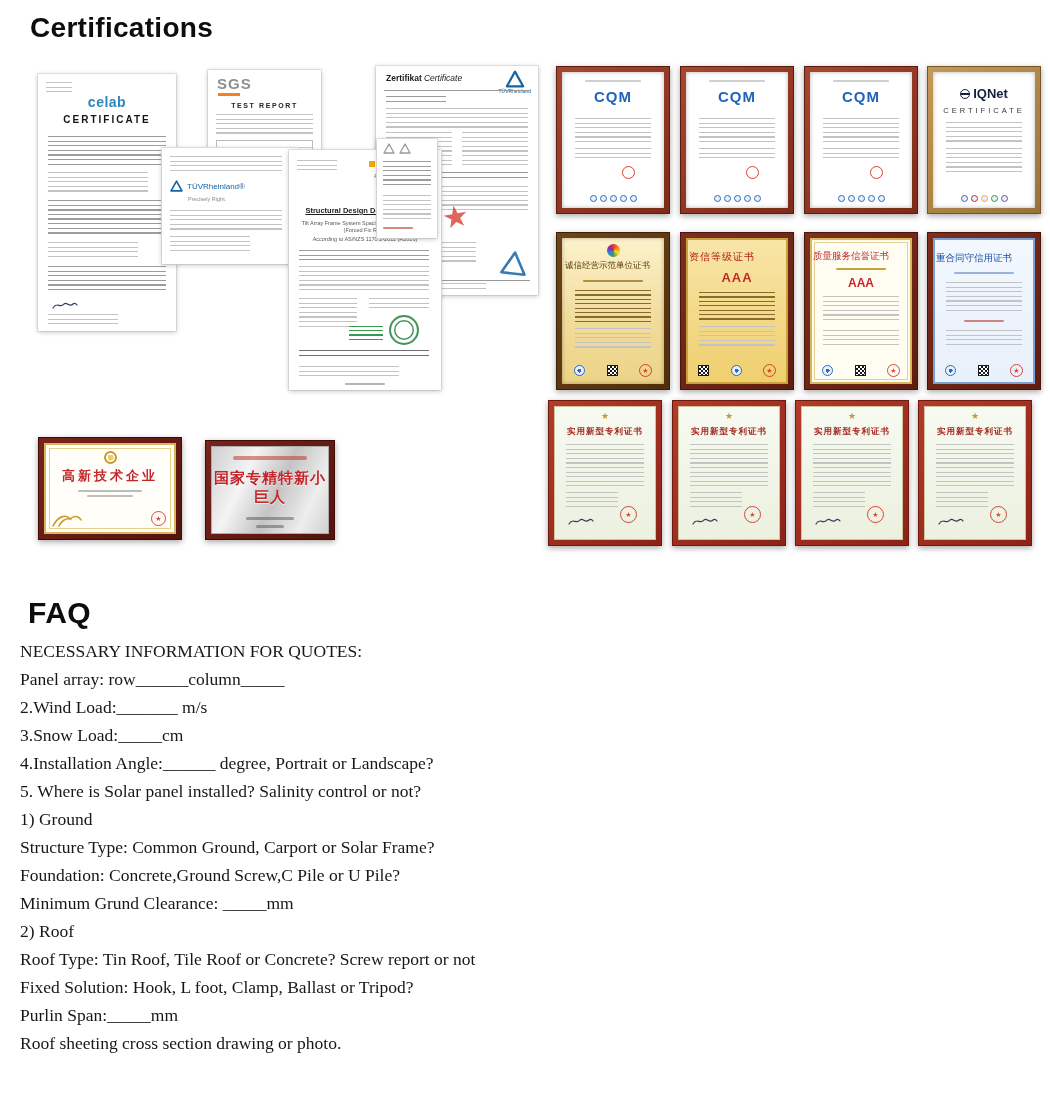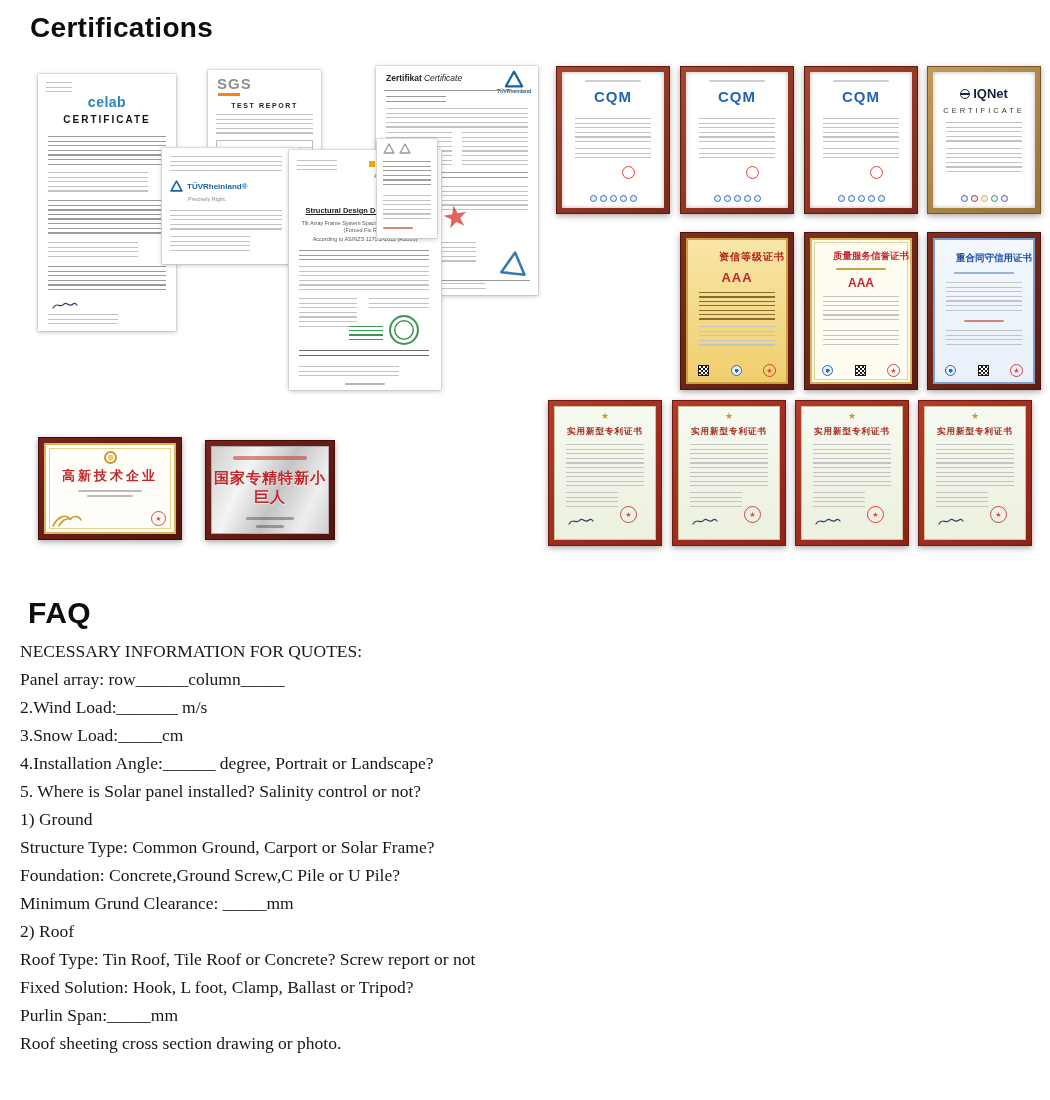--- a/index.html
+++ b/index.html
@@ -35,21 +35,21 @@
   .celab-title { position:absolute; left:0; right:0; top:40px; text-align:center; color:#141414; font-weight:bold; font-size:10px; letter-spacing:2px; }
 
   
   .sgs-brand { position:absolute; left:9px; top:5px; font-weight:bold; font-size:15px; color:#8f8f8f; letter-spacing:1px; }
   .sgs-accent { position:absolute; left:10px; top:23px; width:22px; height:3px; background:#f58220; }
   .sgs-title { position:absolute; left:0; right:0; top:32px; text-align:center; font-size:7px; font-weight:bold; letter-spacing:1.6px; color:#222; }
   .mini-table { position:absolute; border:1px solid #bbb; background-image:repeating-linear-gradient(to bottom,transparent 0 6px,#ccc 6px 7px); }
 
   
   .tuv-row { position:absolute; left:8px; top:32px; display:flex; align-items:center; gap:4px; }
-  .tuv-brand { font-size:8px; font-weight:bold; color:#1464a5; }
+  .tuv-brand { font-size:8px; font-weight:normal; color:#1464a5; }
   .tuv-tag { position:absolute; left:26px; top:48px; font-size:5.5px; color:#8a8a8a; }
   .tuvc-head { position:absolute; left:10px; top:7px; display:flex; gap:2px; font-size:8.5px; color:#222; }
   .tuvc-head .b { font-weight:bold; }
   .tuvc-head .i { font-style:italic; }
   .hr { position:absolute; left:8px; right:8px; height:1px; background:#9a9a9a; }
   .tuvc-logo { position:absolute; right:7px; top:4px; display:flex; flex-direction:column; align-items:center; }
   .tuvc-logo .tuv-brand { font-size:5px; }
   .star-stamp { position:absolute; font-size:30px; line-height:30px; color:#d3261a; opacity:.7; transform:rotate(-10deg); }
   .tri-stamp { position:absolute; opacity:.85; transform:rotate(6deg); }
 
@@ -92,21 +92,21 @@
   .p-gold1 { background:linear-gradient(180deg,#fcf2cd,#f1dc9b 55%,#ecd387); }
   .p-gold2 { background:linear-gradient(180deg,#f8e6a8,#efce6d); box-shadow:inset 0 0 0 2px #caa13f; }
   .p-cream { background:#fffdf2; box-shadow:inset 0 0 0 2px #d8b75e, inset 0 0 0 4px #fffdf2, inset 0 0 0 5px #e6cf92; }
   .p-blue  { background:linear-gradient(180deg,#f3f8ff,#e8f0fb); box-shadow:inset 0 0 0 2px #7aa0d4; }
   .p-patent{ background:linear-gradient(180deg,#f7faf1,#ebf0df); box-shadow:inset 0 0 0 1px #cdc49a; }
   .p-goldcert { background:#fffef9; box-shadow:inset 0 0 0 2px #d9b65e, inset 0 0 0 5px #fffef9, inset 0 0 0 6px #e7cf8e; }
   .p-metal { background:linear-gradient(115deg,#cdcdcd,#f4f4f4 30%,#c4c4c4 55%,#eeeeee 80%,#cfcfcf); box-shadow:inset 0 0 0 1px #adadad; }
 
   .emblem-rainbow { position:absolute; top:6px; left:50%; margin-left:-6.5px; width:13px; height:13px; border-radius:50%;
     background:conic-gradient(#e53935,#fb8c00,#fdd835,#43a047,#1e88e5,#8e24aa,#e53935); }
-  .c-title { position:absolute; top:22px; left:3px; right:3px; text-align:right; font-weight:bold; }
+  .c-title { position:absolute; top:22px; left:3px; right:3px; text-align:left; font-weight:normal; }
   .t-dark { color:#54390f; font-size:8.5px; }
   .t-red  { color:#b02015; font-size:10px; letter-spacing:1px; }
   .t-red2 { color:#c3272b; font-size:9.5px; }
   .t-blue { color:#1c4fa0; font-size:9.5px; }
   .grade { position:absolute; left:0; right:0; text-align:center; font-weight:bold; color:#c3272b; }
 
   .p-title { position:absolute; top:20px; left:0; right:0; text-align:center; color:#a3271c; font-weight:bold; font-size:8.5px; letter-spacing:1px; }
   .gold-emblem { position:absolute; top:5px; left:0; right:0; text-align:center; color:#c79a2a; font-size:9px; }
 
   .gold-ring { margin:8px auto 0; width:13px; height:13px; border-radius:50%; border:2px solid #c79a2a; background:radial-gradient(circle,#e8c97e 0 3px,transparent 3px); }
@@ -288,20 +288,36 @@
         <div class="badge-row">
           <i class="bdot" style="border-color:#2a6bc4"></i>
             <i class="bdot" style="border-color:#c3272b"></i>
             <i class="bdot" style="border-color:#f5a623"></i>
             <i class="bdot" style="border-color:#2a9d4a"></i>
             <i class="bdot" style="border-color:#7a4aa3"></i>
         </div>
       </div>
     </div>
 
+    <div class="frame f-brown" style="left:556px;top:232px;width:114px;height:158px">
+      <div class="paper p-gold1">
+        <div class="emblem-rainbow"></div>
+        <div class="c-title t-dark">诚信经营示范单位证书</div>
+        <div class="lnabs" style="left:21px;top:42px;width:60px;background:#b08d3f"></div>
+        <div class="tb gold" style="left:13px;top:52px;width:76px;height:32px"></div>
+        <div class="tb l" style="left:13px;top:90px;width:76px;height:20px"></div>
+        <div class="stamp-row">
+          <span class="bbadge"></span>
+          <span class="qr"></span>
+          <span class="seal-red" style="width:13px;height:13px">
+              <i class="sstar">★</i>
+            </span>
+        </div>
+      </div>
+    </div>
 
     <div class="frame f-row2" style="left:680px;top:232px;width:114px;height:158px">
       <div class="paper p-gold2">
         <div class="c-title t-red" style="top:12px">资信等级证书</div>
         <div class="grade" style="top:32px;font-size:13px;letter-spacing:1px">AAA</div>
         <div class="tb gold" style="left:13px;top:54px;width:76px;height:28px"></div>
         <div class="tb l" style="left:13px;top:88px;width:76px;height:22px"></div>
         <div class="stamp-row">
           <span class="qr"></span>
           <span class="bbadge"></span>

